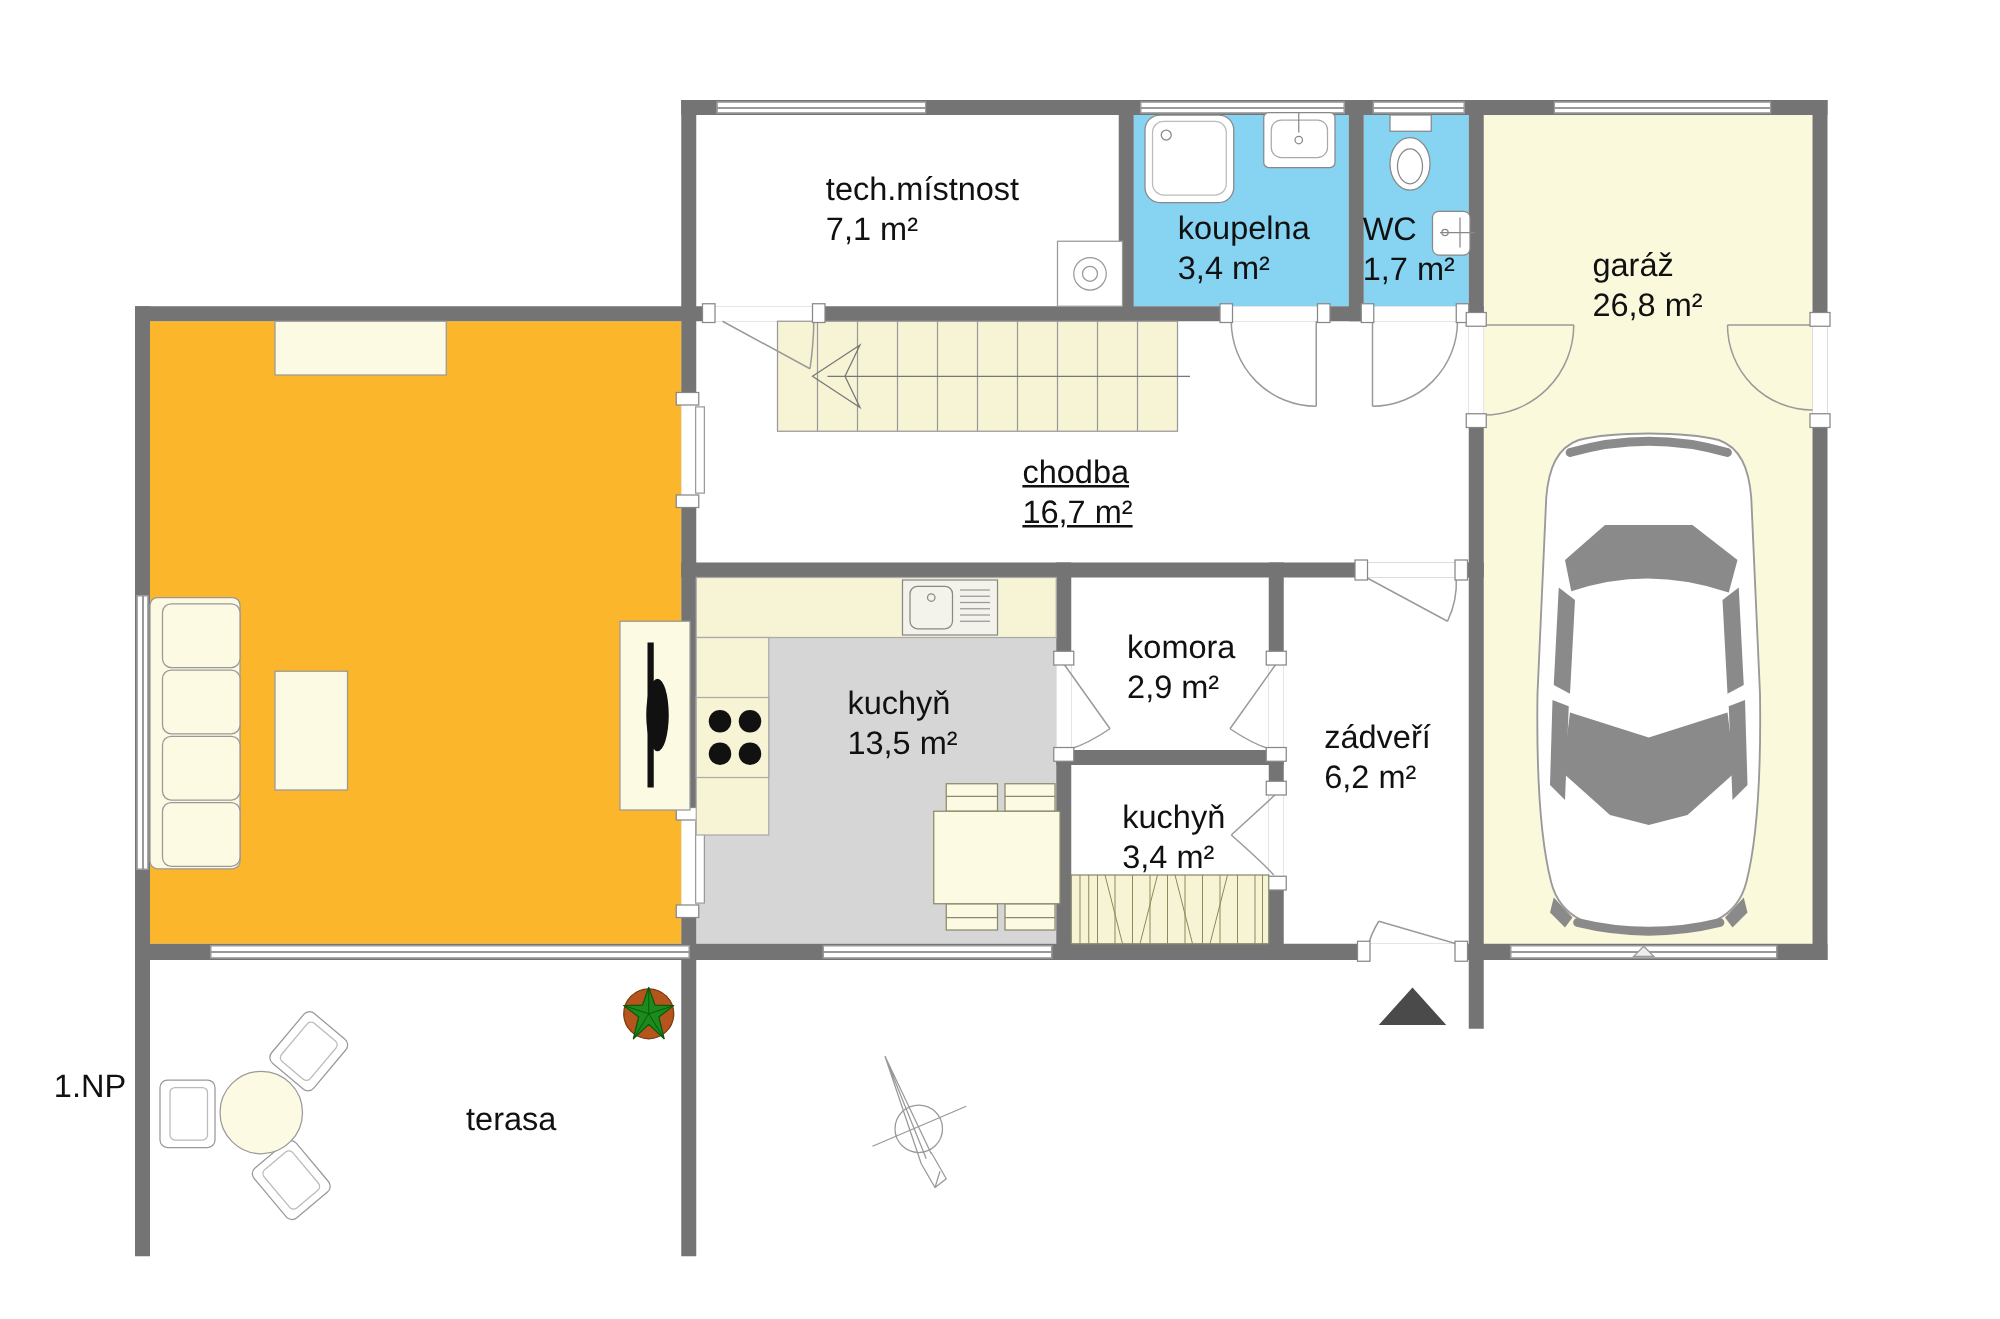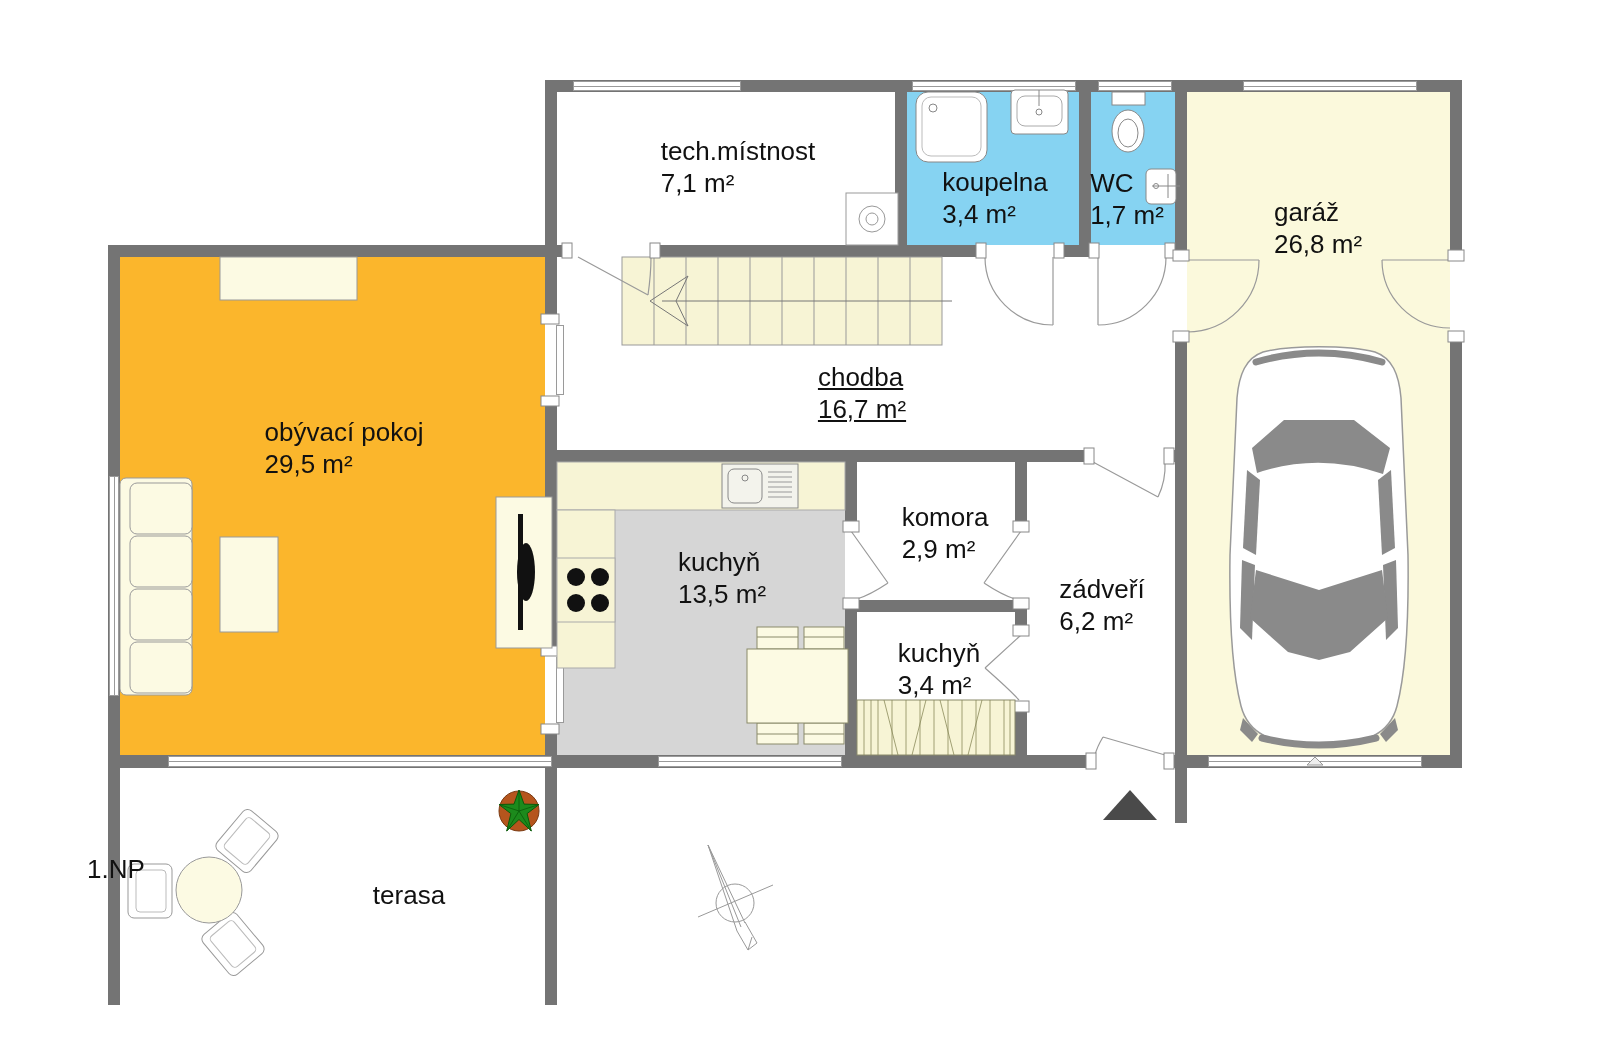--- a/index.html
+++ b/index.html
@@ -11,21 +11,21 @@
   .leaf{position:absolute;background:#fff;border:1px solid #9a9a9a;box-sizing:border-box;}
   .window-h{position:absolute;background:linear-gradient(to bottom,#fff 0 4px,#9a9a9a 4px 5px,#fff 5px 100%);
             border:1px solid #9a9a9a;box-sizing:border-box;}
   .window-v{position:absolute;background:linear-gradient(to right,#fff 0 4px,#9a9a9a 4px 5px,#fff 5px 100%);
             border:1px solid #9a9a9a;box-sizing:border-box;}
   .room-label{position:absolute;transform:translate(-50%,-50%);text-align:left;
               font-size:26px;line-height:32px;white-space:nowrap;color:#111;}
   #logo{position:absolute;left:12px;top:58px;font-size:56px;font-weight:bold;letter-spacing:1px;white-space:nowrap;}
   #logo .red{color:var(--logo-red,#E0202F);}
   #logo .blue{color:var(--logo-blue,#1B3FA0);}
-  #floor-label{position:absolute;transform:translate(-50%,-50%);font-size:26px;color:#111;margin-left:44px;}
+  #floor-label{position:absolute;transform:translate(-50%,-50%);font-size:26px;color:#111;}
   svg.overlay{position:absolute;left:0;top:0;}
 </style>
 </head>
 <body>
 
 <div id="plan">
 
 
   <div class="room" style="left:120px;top:257px;width:425px;height:498px;background:var(--living);"></div>
   <div class="room" style="left:557px;top:92px;width:338px;height:153px;"></div>
@@ -319,24 +319,20 @@
     <div>1,7 m²</div>
   </div>
   <div class="room-label" style="left:1318px;top:228px;">
     <div>garáž</div>
     <div>26,8 m²</div>
   </div>
   <div class="room-label" style="left:862px;top:393px;text-decoration:underline;">
     <div>chodba</div>
     <div>16,7 m²</div>
   </div>
-  <div class="room-label" style="left:344px;top:448px;">
-    <div>obývací pokoj</div>
-    <div>29,5 m²</div>
-  </div>
   <div class="room-label" style="left:722px;top:578px;">
     <div>kuchyň</div>
     <div>13,5 m²</div>
   </div>
   <div class="room-label" style="left:945px;top:533px;">
     <div>komora</div>
     <div>2,9 m²</div>
   </div>
   <div class="room-label" style="left:1102px;top:605px;">
     <div>zádveří</div>

